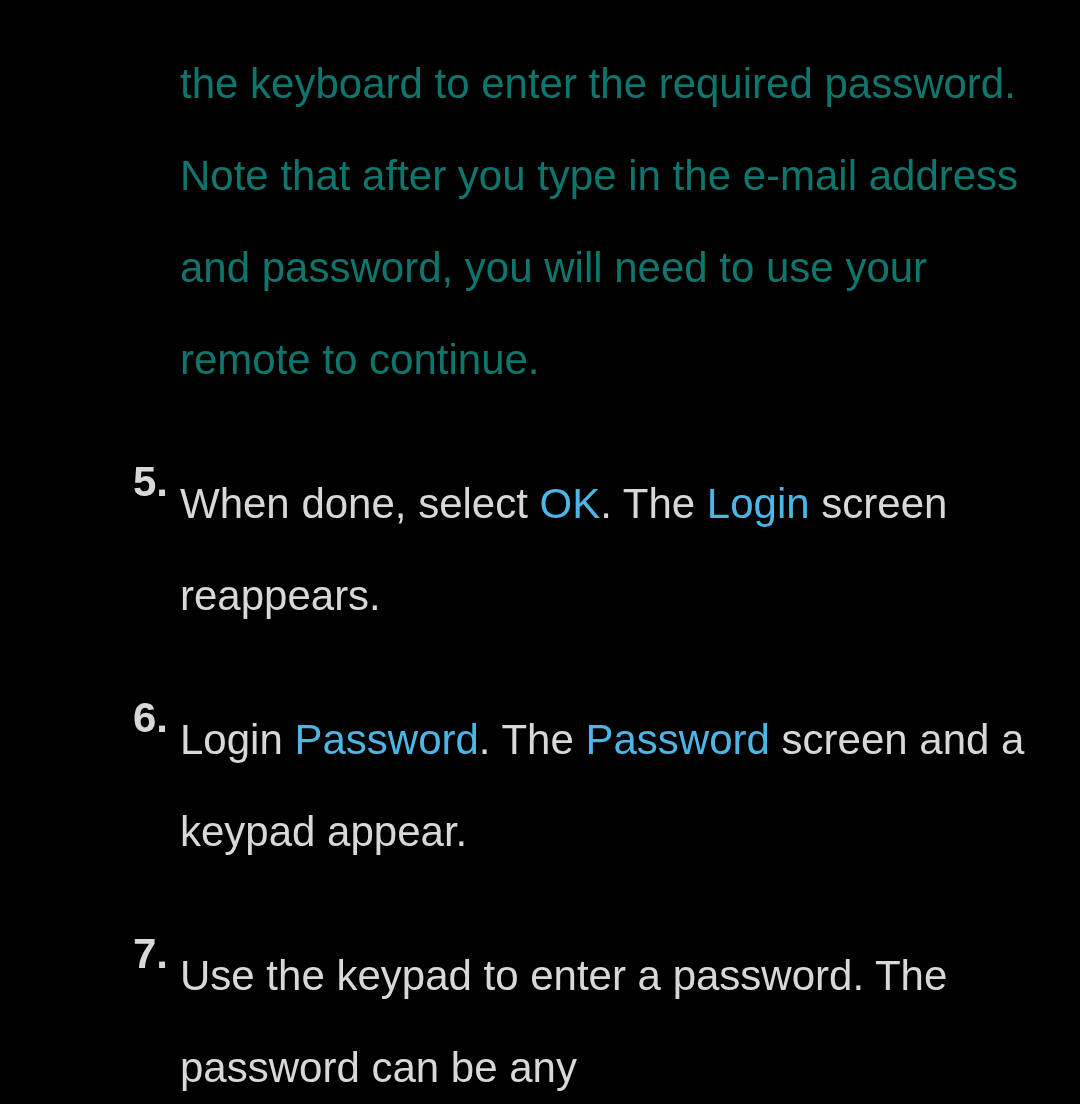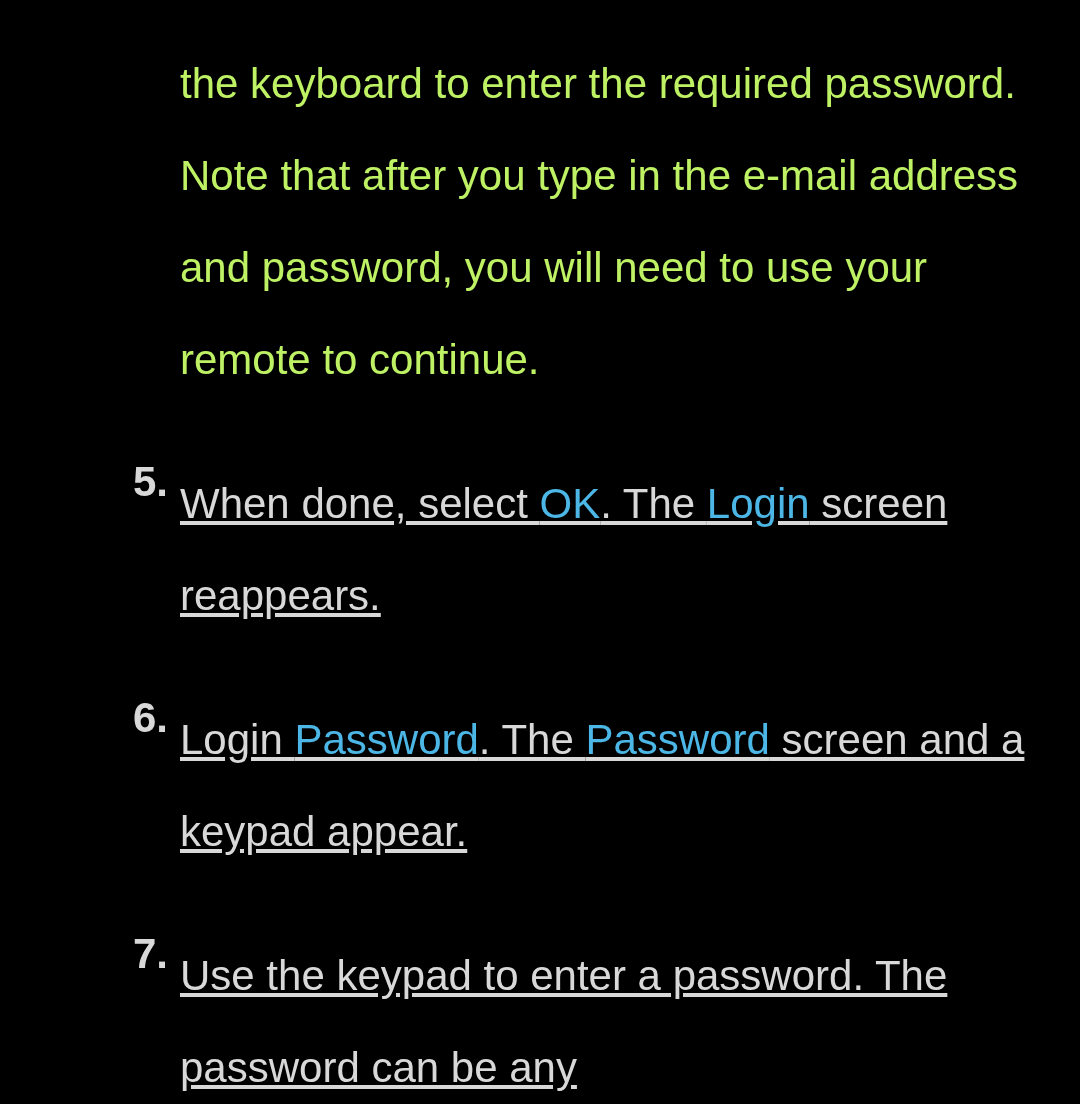--- a/index.html
+++ b/index.html
@@ -31,27 +31,26 @@
       font-size: 42px;
       font-weight: bold;
       width: 50px;
       text-align: right;
     }
     .item-body {
       padding-left: 62px;
       font-size: 42px;
       line-height: 92px;
       color: #d8d8d8;
-      text-decoration: underline;
     }
     .continuation {
       padding-left: 62px;
       font-size: 42px;
       line-height: 92px;
-      color: #bef264;
+      color: #0f766e;
       margin-bottom: 52px;
     }
     .highlight {
       color: #4cb7e6;
     }
   </style>
 </head>
 <body>
 
 <div class="content">

